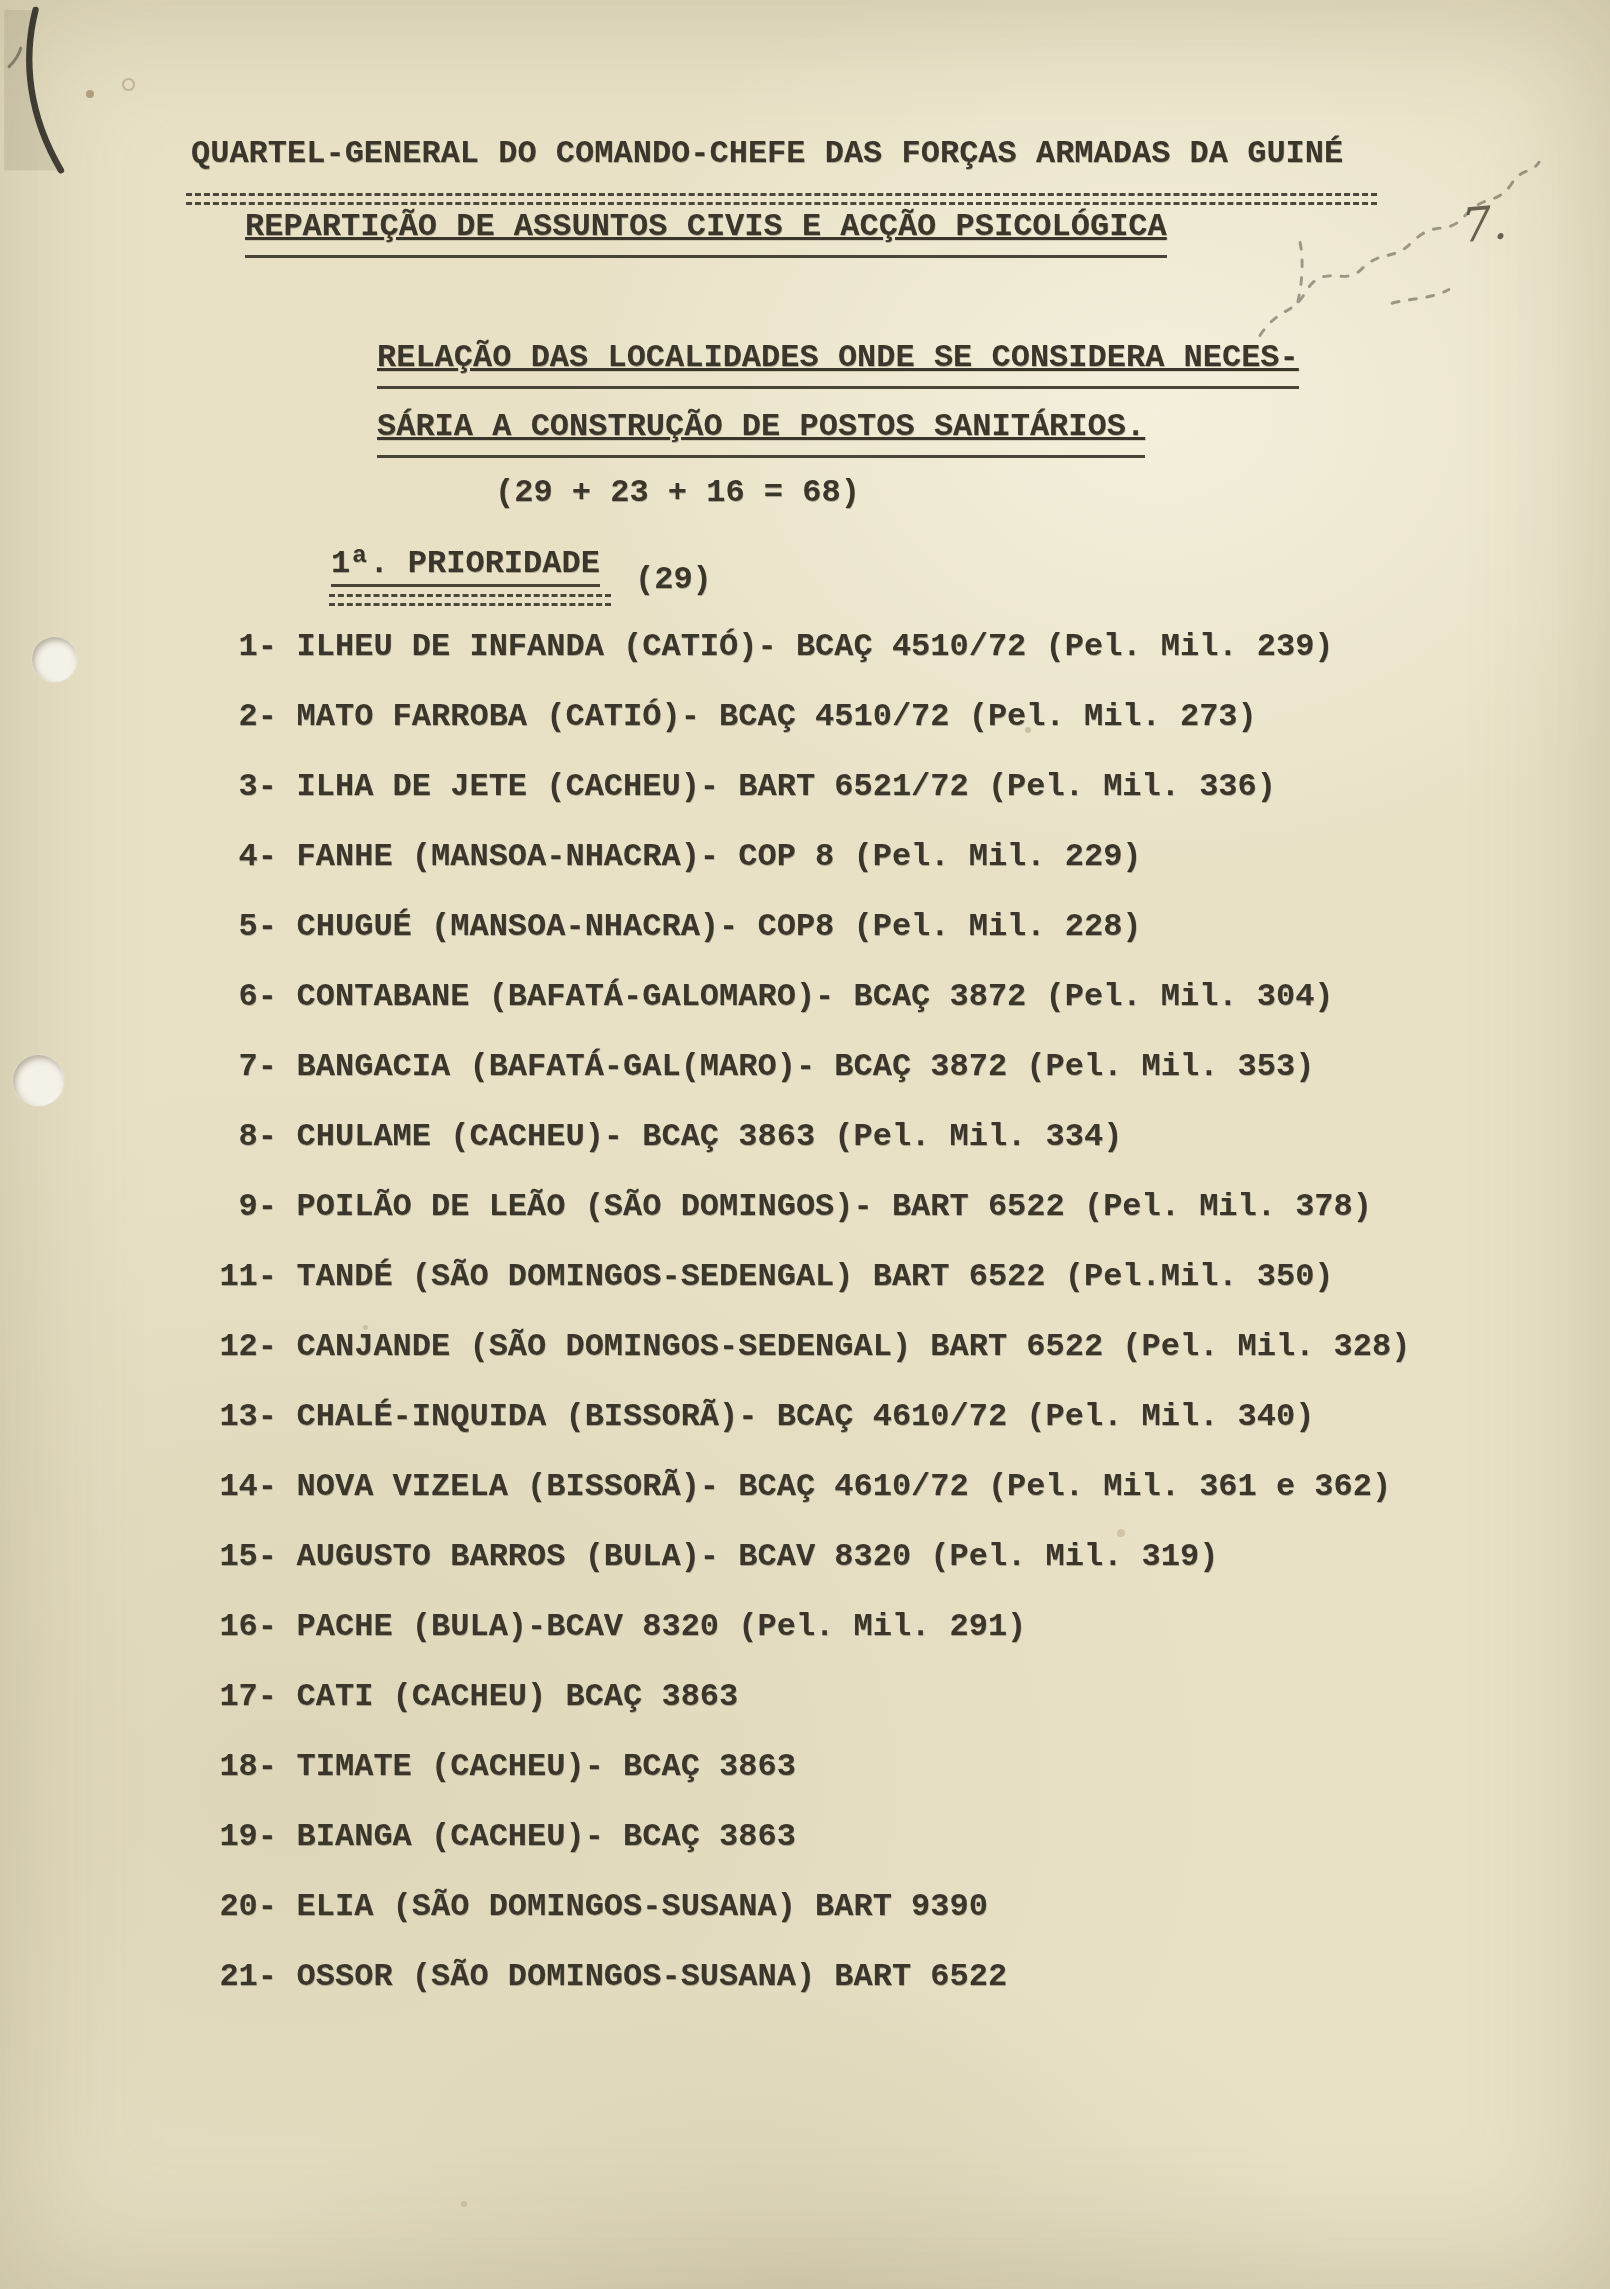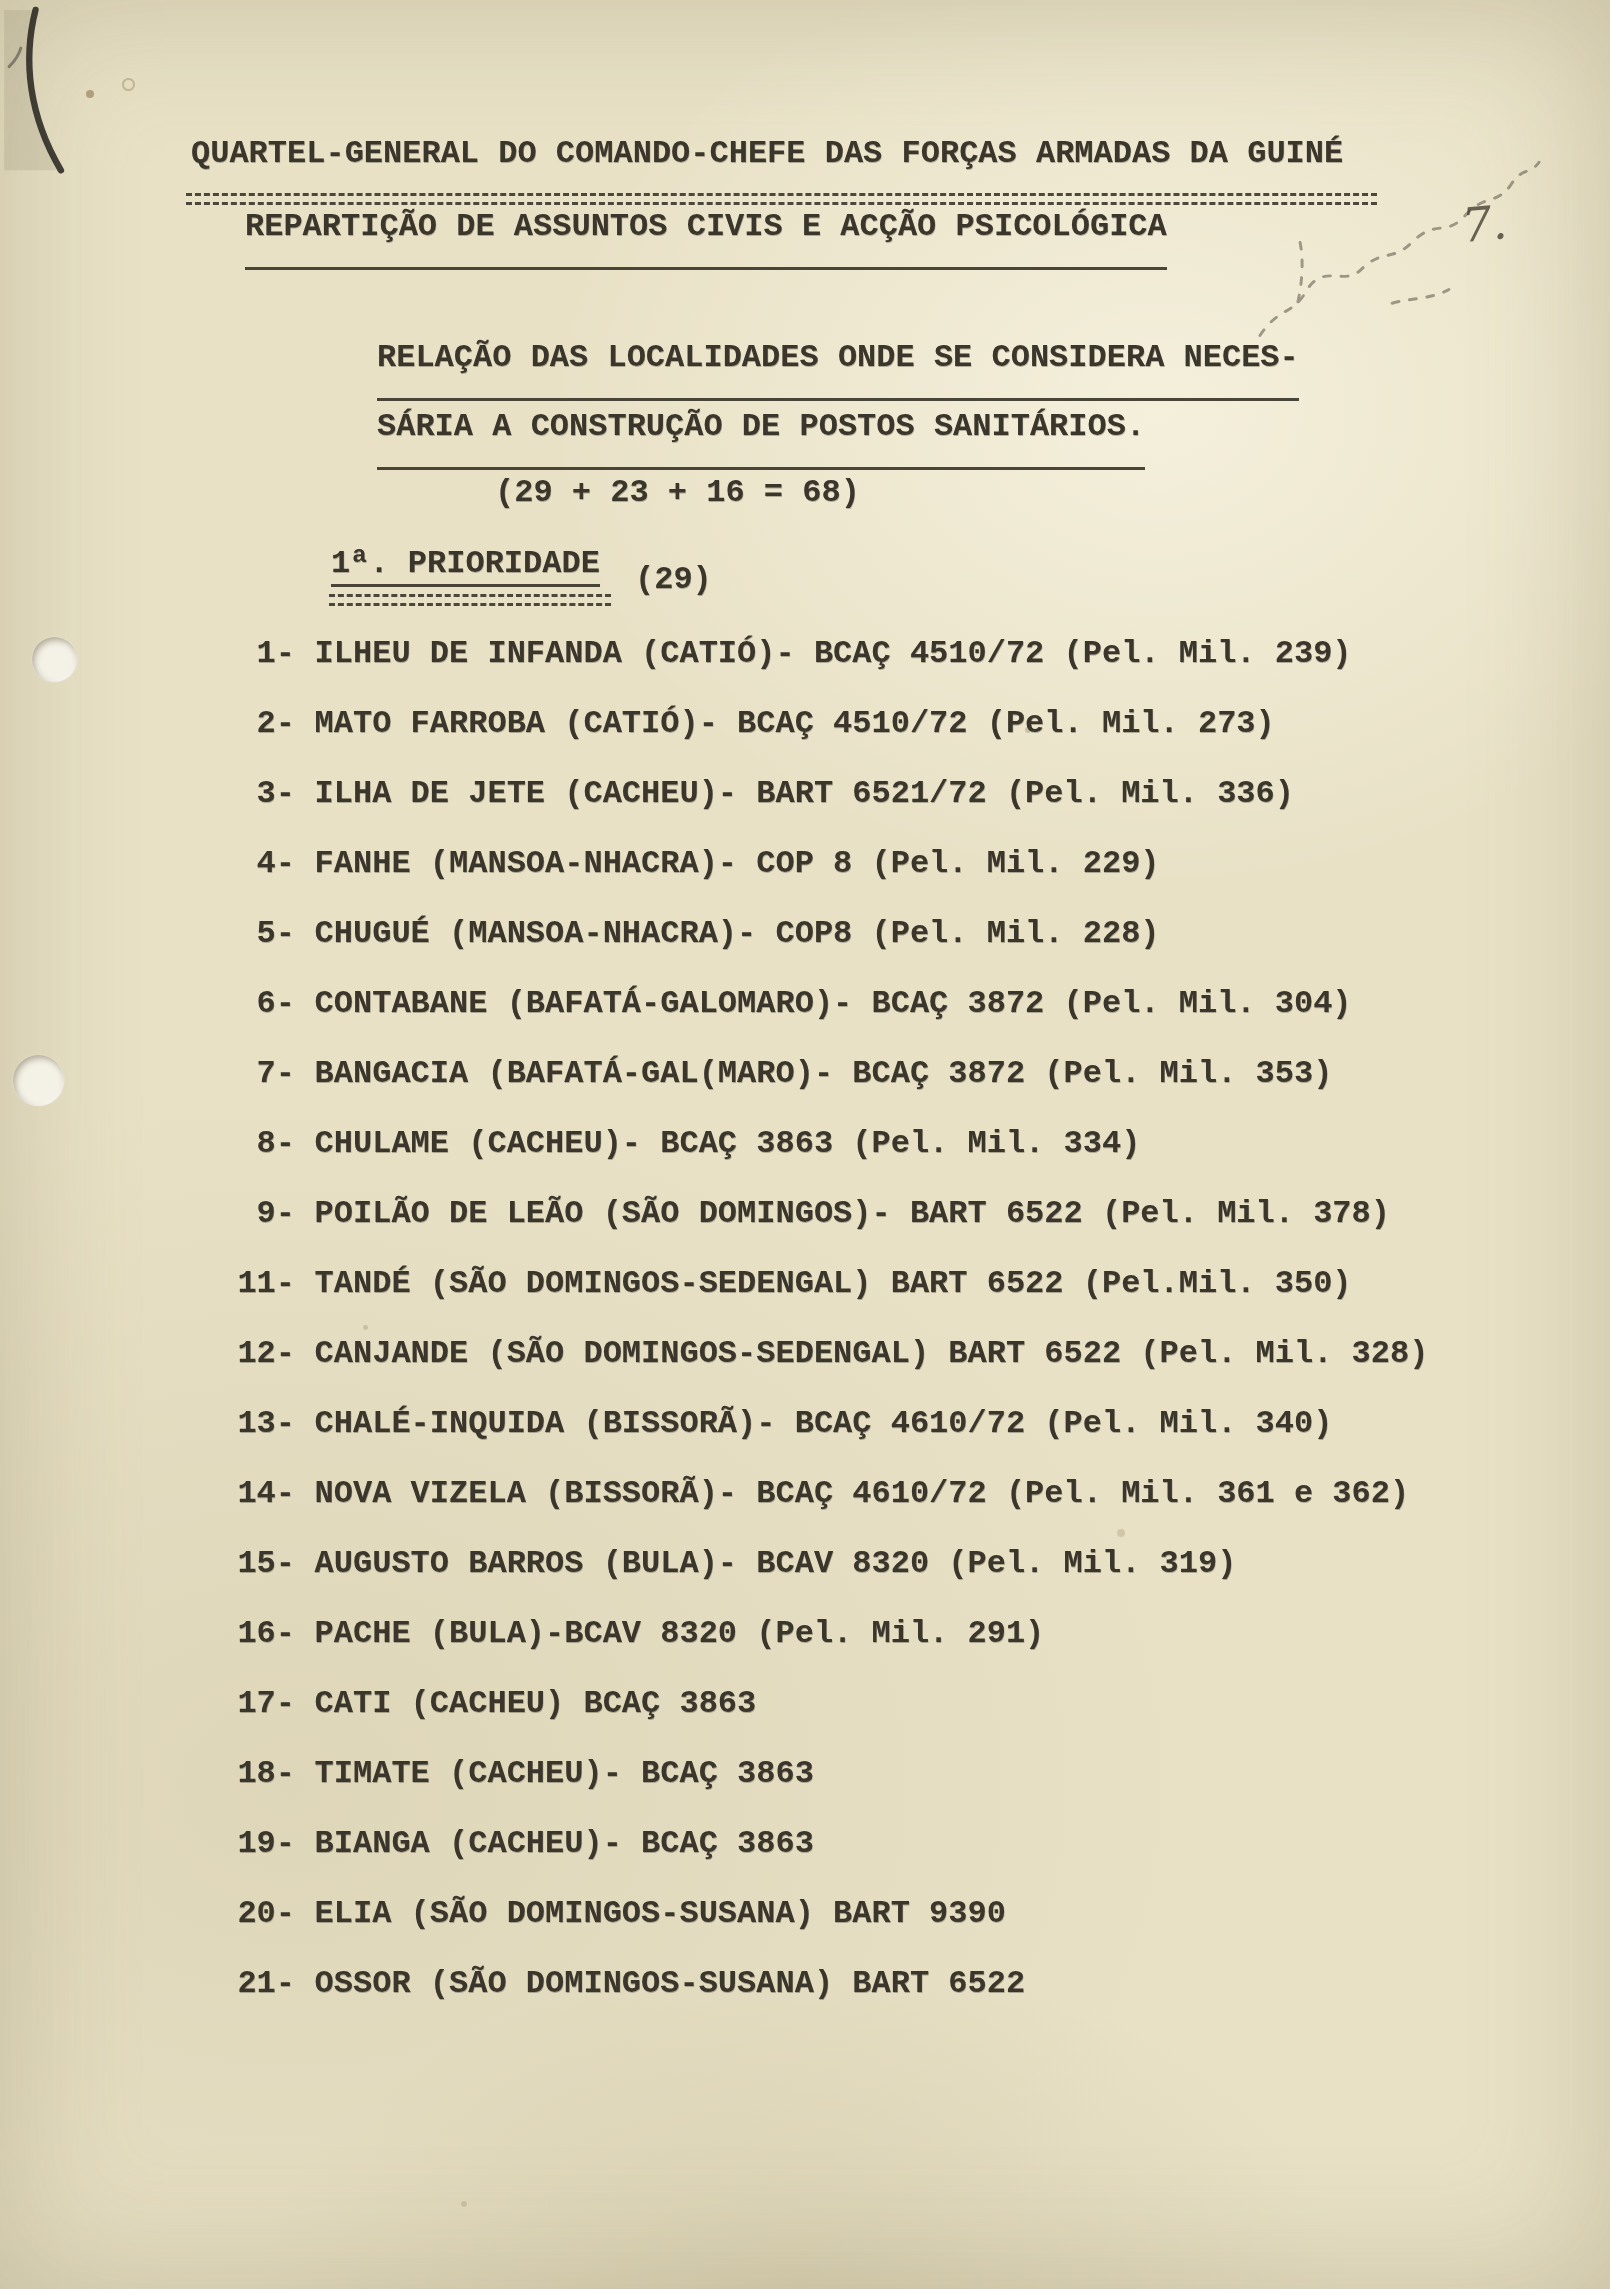--- a/index.html
+++ b/index.html
@@ -24,36 +24,36 @@
   }
   .typed{
     font-size:32px;
     line-height:1.18;
     letter-spacing:0;
     color:var(--ink);
     text-shadow:0.5px 0.5px 0 rgba(60,55,40,0.35);
     white-space:nowrap;
   }
   .abs{position:absolute;}
-  .u-solid{border-bottom:3.9px solid rgba(59,54,43,0.92);padding-bottom:21px;display:inline-block;}
+  .u-solid{border-bottom:3.9px solid rgba(59,54,43,0.92);padding-bottom:9px;display:inline-block;text-decoration:underline;}
   .equals{
     height:11.8px;
     border-top:3.4px dashed rgba(59,54,43,0.9);
     border-bottom:3.4px dashed rgba(59,54,43,0.9);
   }
   .header1{left:191px;top:135px;}
   .header1-rule{left:186px;top:193px;width:1191px;}
   .header2{left:245px;top:208px;}
   .title1{left:377px;top:339px;}
   .title2{left:377px;top:408px;}
   .title-count{left:495px;top:474px;}
   .section-heading{left:331px;top:545px;border-bottom:3.9px solid rgba(59,54,43,0.92);padding-bottom:1px;}
   .section-rule{left:329px;top:594px;width:282px;}
   .section-count{left:635px;top:561px;}
-  .list{position:absolute;left:234px;top:628px;margin-top:7px;}
+  .list{position:absolute;left:216px;top:628px;}
   .row{height:70px;white-space:nowrap;}
   .row .num{display:inline-block;min-width:61px;text-align:right;}
   .row .txt{margin-left:19.6px;}
   
   .hole{
     position:absolute;border-radius:50%;
     background:#f4f1e6;
     box-shadow:inset 2px 2.9px 5.9px rgba(90,80,55,0.45), inset -1px -2px 2.9px rgba(255,255,255,0.65), 0 0 2px rgba(255,255,255,0.4);
   }
   .hole1{left:32px;top:637px;width:45px;height:45px;}

